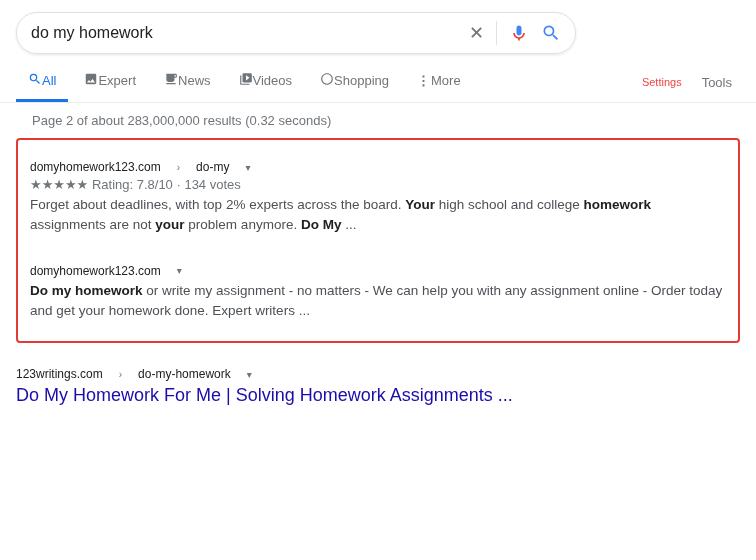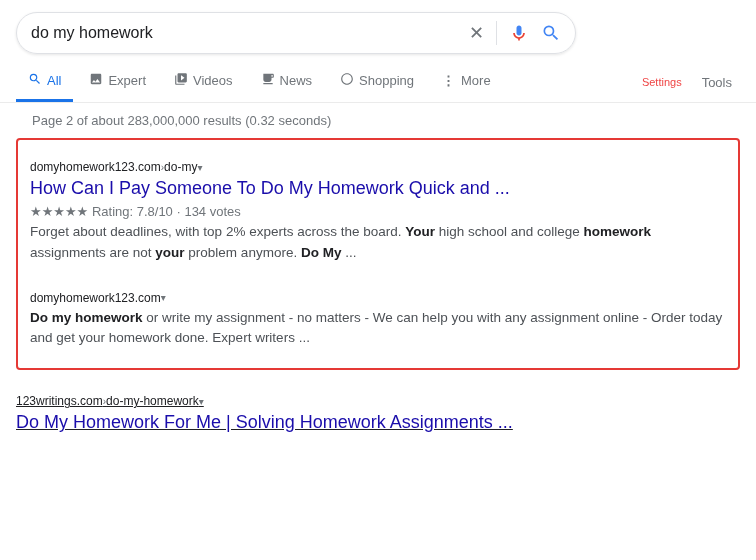--- a/index.html
+++ b/index.html
@@ -71,21 +71,20 @@
     .nav-tabs {
       display: flex;
       align-items: center;
       padding: 8px 16px 0 16px;
       border-bottom: 1px solid #ebebeb;
       gap: 4px;
     }
     .nav-tab {
       display: flex;
       align-items: center;
-      gap: 5px;
       padding: 10px 12px;
       cursor: pointer;
       color: #70757a;
       font-size: 13px;
       border-bottom: 3px solid transparent;
       text-decoration: none;
     }
     .nav-tab.active {
       color: #1a73e8;
       border-bottom: 3px solid #1a73e8;
@@ -132,21 +131,21 @@
     
     .result-item {
       padding: 8px 0;
     }
 
     .result-site {
       font-size: 12px;
       color: #202124;
       display: flex;
       align-items: center;
-      gap: 0;
+      gap: 16px;
       margin-bottom: 3px;
     }
     .result-site .arrow {
       color: #70757a;
       font-size: 10px;
     }
     .result-site .dropdown-arrow {
       color: #70757a;
       font-size: 10px;
       cursor: pointer;
@@ -227,32 +226,32 @@
     <span class="tab-icon">
       <svg width="14" height="14" viewBox="0 0 24 24">
           <path fill="#70757a" d="M21 19V5c0-1.1-.9-2-2-2H5c-1.1 0-2 .9-2 2v14c0 1.1.9 2 2 2h14c1.1 0 2-.9 2-2zM8.5 13.5l2.5 3.01L14.5 12l4.5 6H5l3.5-4.5z"></path>
         </svg>
     </span>
     <span>Expert</span>
   </a>
   <a class="nav-tab">
     <span class="tab-icon">
       <svg width="14" height="14" viewBox="0 0 24 24">
+          <path fill="#70757a" d="M20 3H4v10c0 2.21 1.79 4 4 4h6c2.21 0 4-1.79 4-4v-3h2c1.11 0 2-.89 2-2V5c0-1.11-.89-2-2-2zm0 5h-2V5h2v3zM4 19h16v2H4z"></path>
+        </svg>
+    </span>
+    <span>News</span>
+  </a>
+  <a class="nav-tab">
+    <span class="tab-icon">
+      <svg width="14" height="14" viewBox="0 0 24 24">
           <path fill="#70757a" d="M4 6H2v14c0 1.1.9 2 2 2h14v-2H4V6zm16-4H8c-1.1 0-2 .9-2 2v12c0 1.1.9 2 2 2h12c1.1 0 2-.9 2-2V4c0-1.1-.9-2-2-2zm-8 12.5v-9l6 4.5-6 4.5z"></path>
         </svg>
     </span>
     <span>Videos</span>
-  </a>
-  <a class="nav-tab">
-    <span class="tab-icon">
-      <svg width="14" height="14" viewBox="0 0 24 24">
-          <path fill="#70757a" d="M20 3H4v10c0 2.21 1.79 4 4 4h6c2.21 0 4-1.79 4-4v-3h2c1.11 0 2-.89 2-2V5c0-1.11-.89-2-2-2zm0 5h-2V5h2v3zM4 19h16v2H4z"></path>
-        </svg>
-    </span>
-    <span>News</span>
   </a>
   <a class="nav-tab">
     <span class="tab-icon">
       <svg width="14" height="14" viewBox="0 0 24 24">
           <path fill="#70757a" d="M12 2C6.48 2 2 6.48 2 12s4.48 10 10 10 10-4.48 10-10S17.52 2 12 2zm0 18c-4.41 0-8-3.59-8-8s3.59-8 8-8 8 3.59 8 8-3.59 8-8 8z"></path>
         </svg>
     </span>
     <span>Shopping</span>
   </a>
   <a class="nav-tab">
@@ -270,21 +269,20 @@
 
   <div class="highlight-box">
 
     <div class="result-item">
       <div class="result-site">
         <span>domyhomework123.com</span>
         <span class="arrow">›</span>
         <span>do-my</span>
         <span class="dropdown-arrow">▾</span>
       </div>
-      <a class="result-title">How Can I Pay Someone To Do My Homework Quick and ...</a>
       <div class="result-stars">
         <span>★★★★★</span>
         <span>Rating: 7.8/10 · 134 votes</span>
       </div>
       <div class="result-snippet">
         Forget about deadlines, with top 2% experts across the board. <strong>Your</strong> high school and college <strong>homework</strong> assignments are not <strong>your</strong> problem anymore. <strong>Do My</strong> ...
       </div>
     </div>
 
     <div class="result-divider"></div>
@@ -294,21 +292,21 @@
         <span>domyhomework123.com</span>
         <span class="dropdown-arrow">▾</span>
       </div>
       <div class="result-snippet">
         <strong>Do my homework</strong> or write my assignment - no matters - We can help you with any assignment online - Order today and get your homework done. Expert writers ...
       </div>
     </div>
 
   </div>
 
-  <div class="outside-result" style="padding-left:0;text-decoration:underline;">
+  <div class="outside-result" style="padding-left:0;">
     <div class="result-item">
       <div class="result-site">
         <span>123writings.com</span>
         <span class="arrow">›</span>
         <span>do-my-homework</span>
         <span class="dropdown-arrow">▾</span>
       </div>
       <a class="result-title">Do My Homework For Me | Solving Homework Assignments ...</a>
     </div>
   </div>

